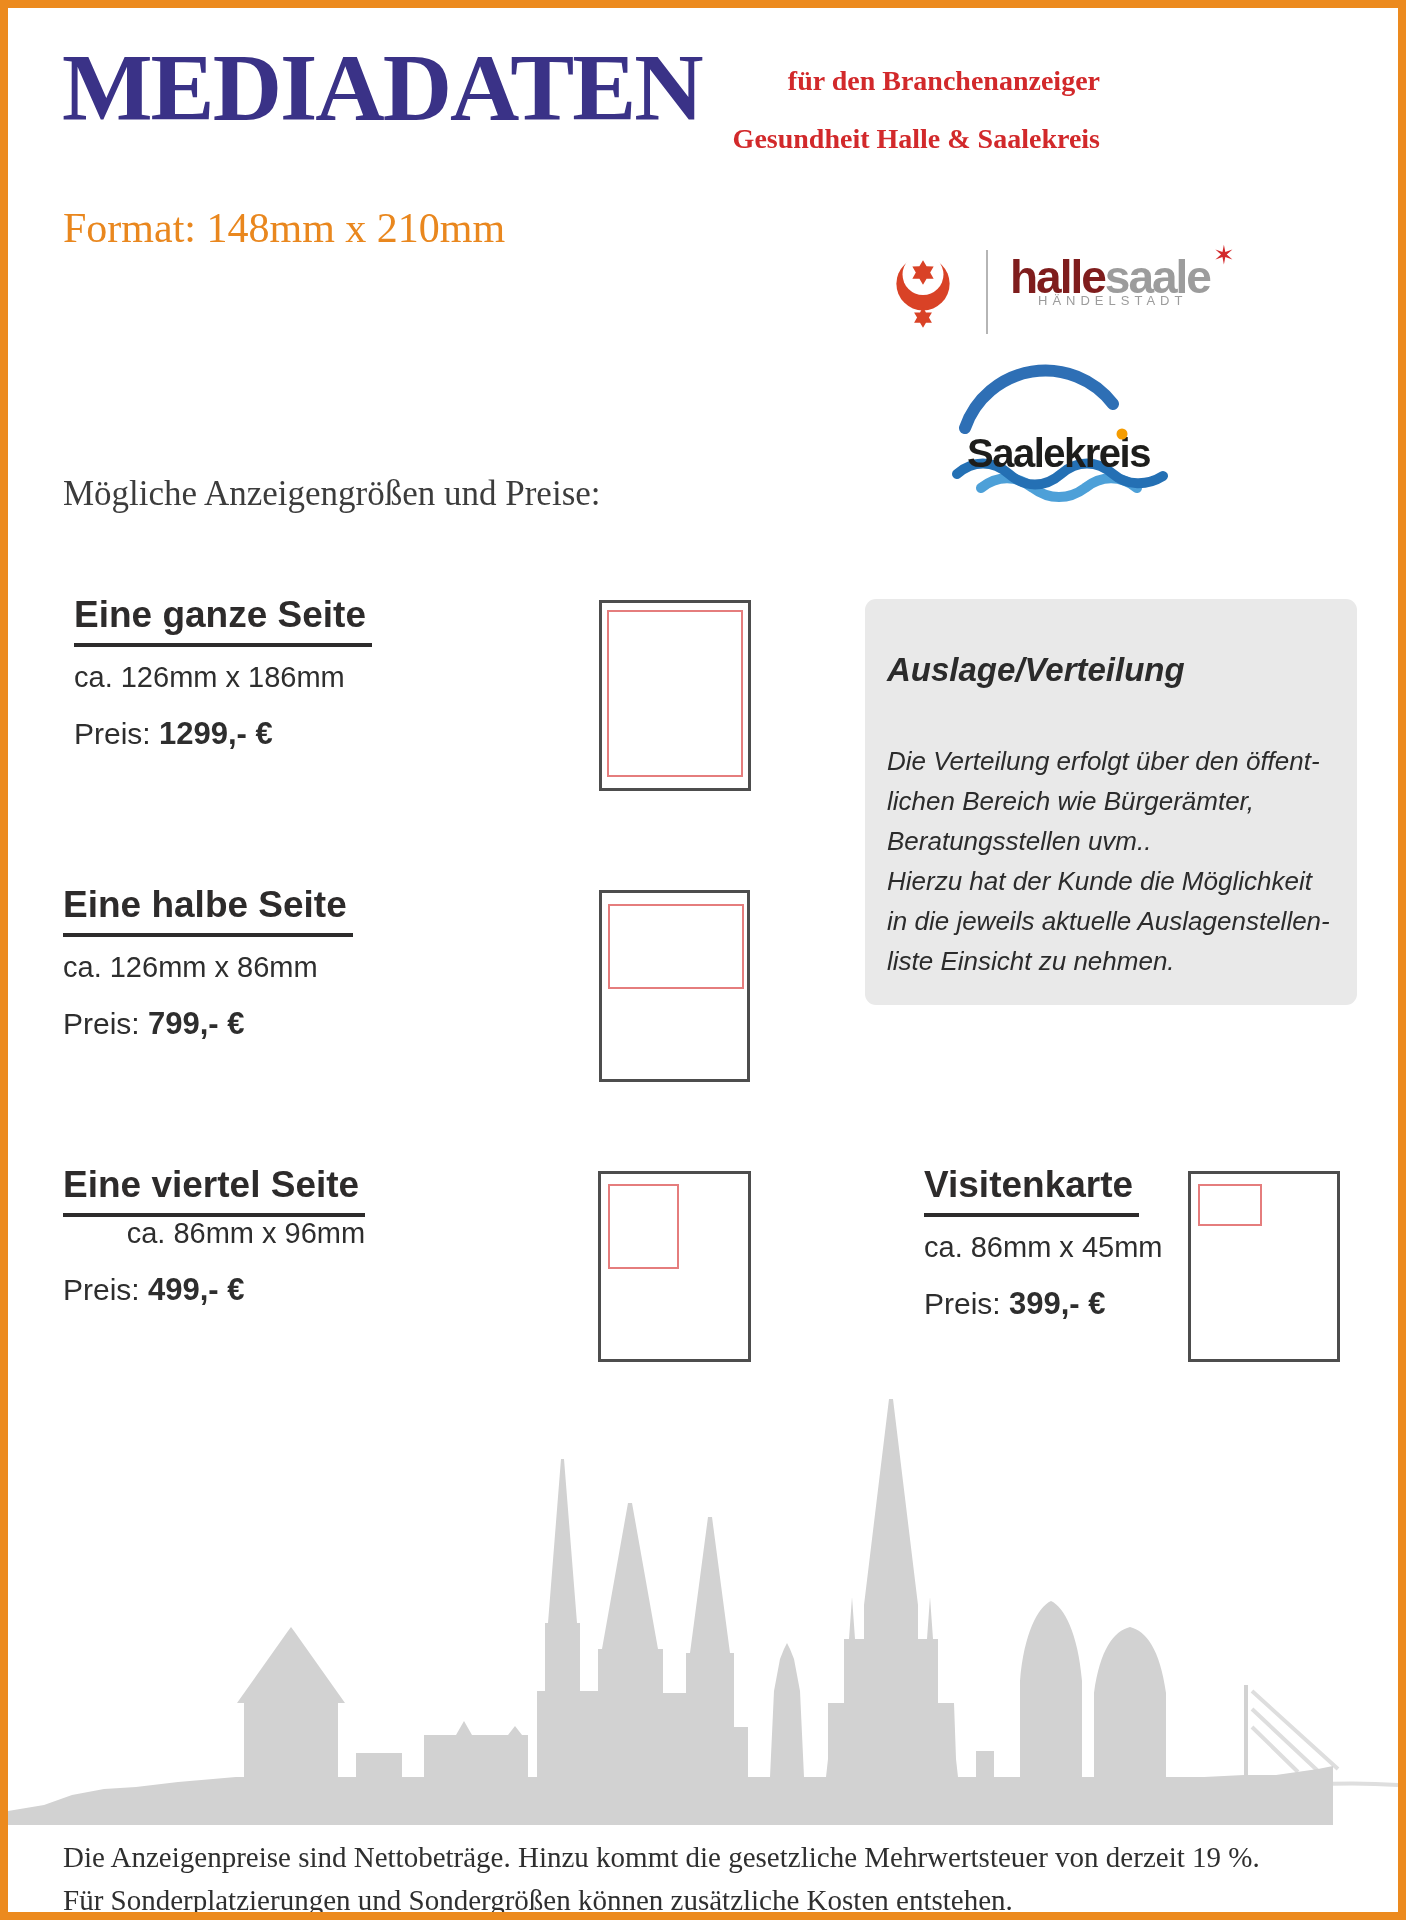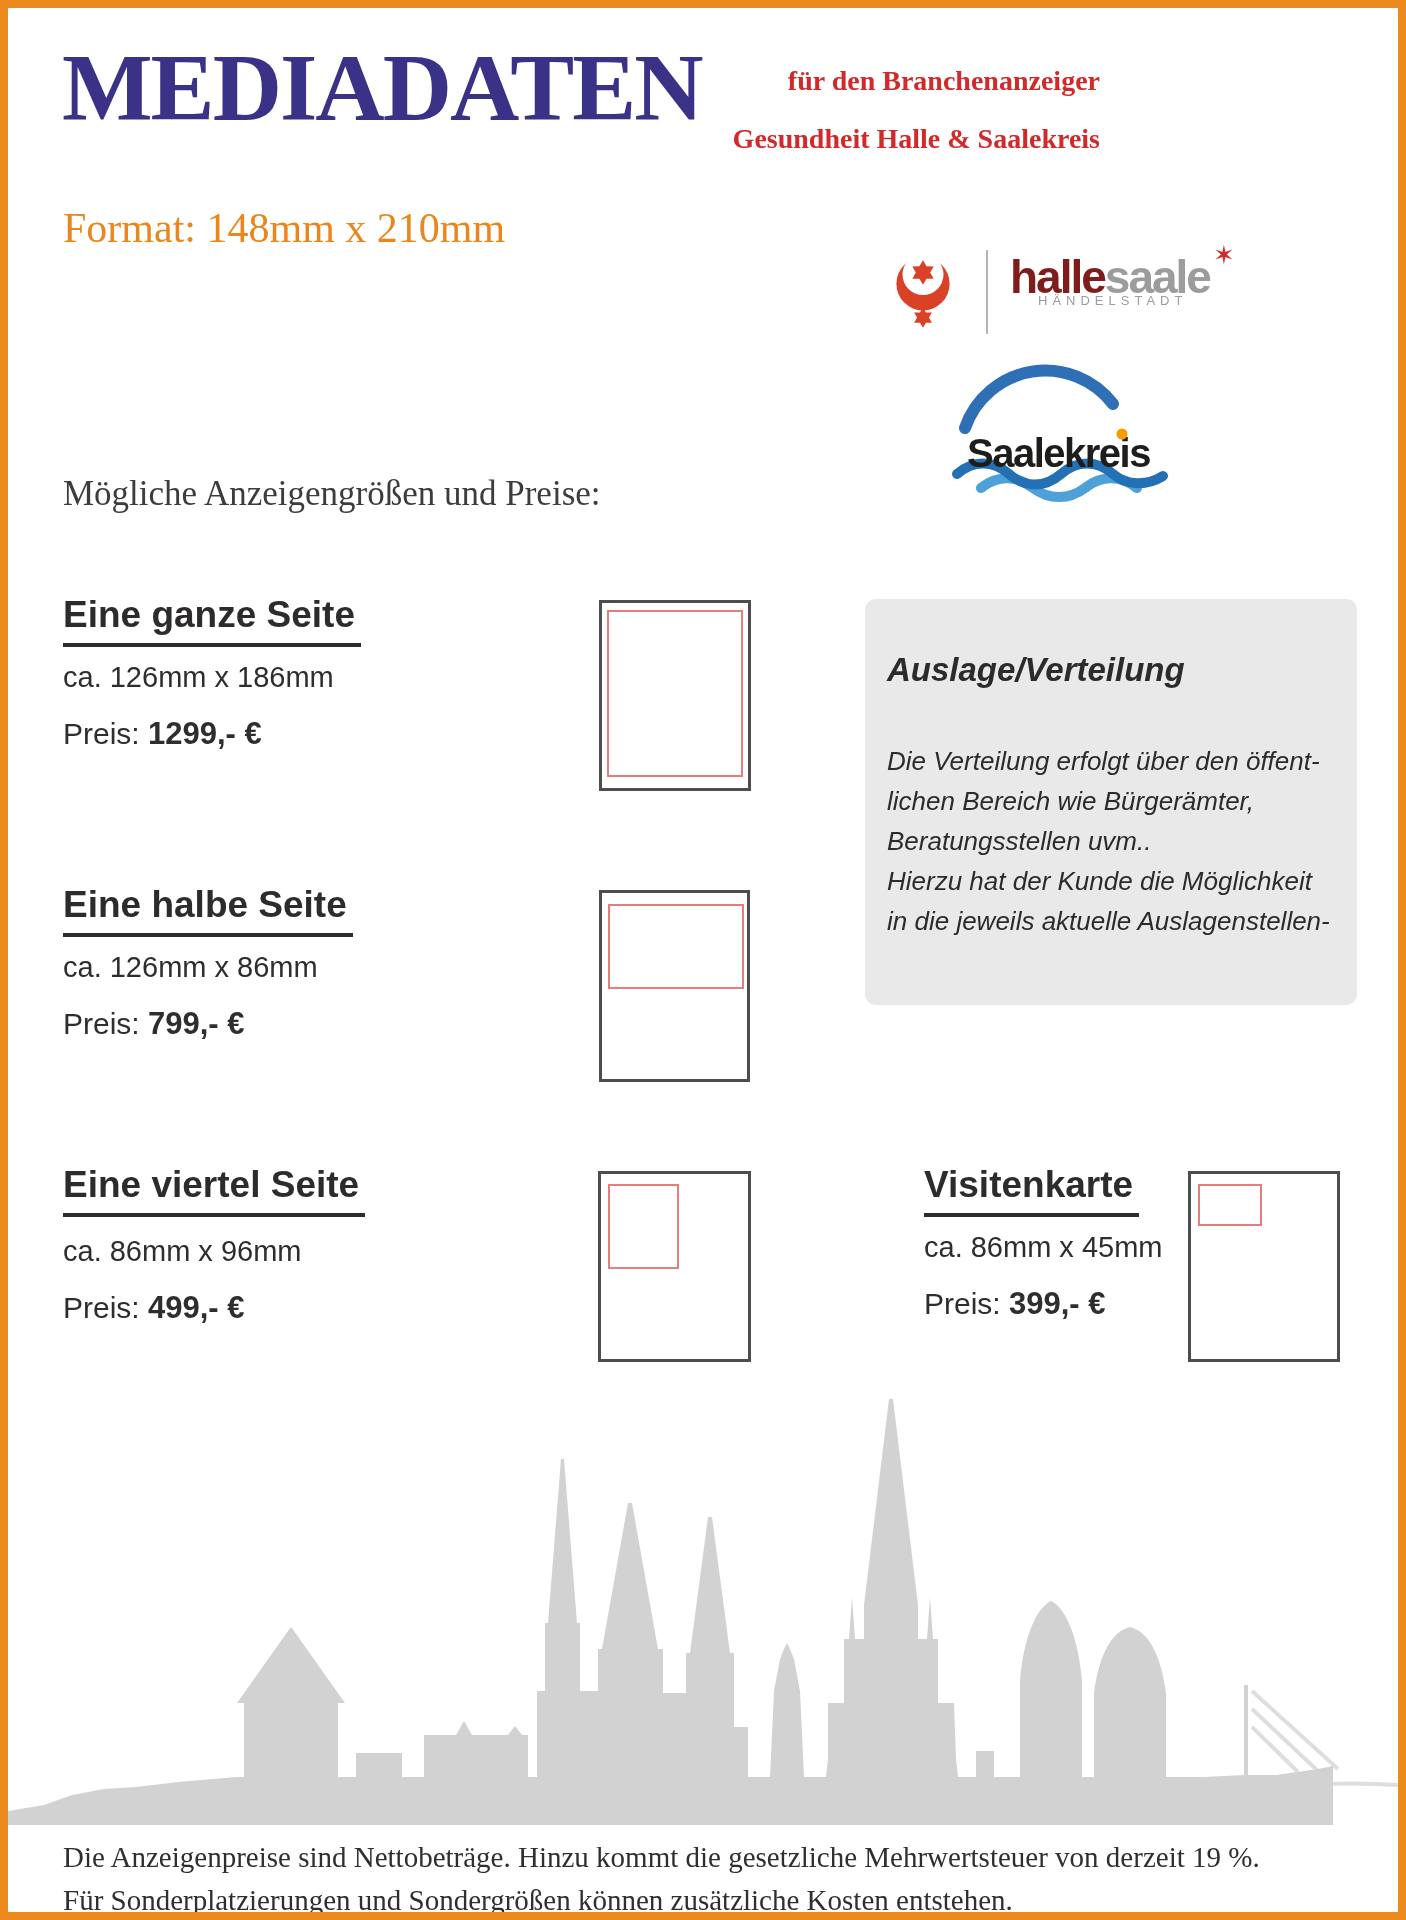--- a/index.html
+++ b/index.html
@@ -120,50 +120,51 @@
   <svg class="abs saalekreis" width="232" height="142" viewBox="0 0 232 142">
     <path d="M14,64 A85,85 0 0 1 162,40" fill="none" stroke="#2E6FB5" stroke-width="12" stroke-linecap="round"></path>
     <path d="M30,124 C46,111 66,111 82,124 C98,136 118,136 134,124 C150,111 170,111 186,124" fill="none" stroke="#4DA0D8" stroke-width="10" stroke-linecap="round"></path>
     <path d="M6,110 C22,96 42,96 58,110 C74,124 94,124 110,110 C126,96 146,96 162,110 C176,122 196,122 212,112" fill="none" stroke="#2470B4" stroke-width="10" stroke-linecap="round"></path>
     <text x="16" y="103" font-family="Liberation Sans, sans-serif" font-weight="bold" font-size="40" letter-spacing="-1.5" fill="#1D1D1B">Saalekreis</text>
     <circle cx="171" cy="70" r="5.5" fill="#F59C00"></circle>
   </svg>
 
   <div class="abs main-heading">Mögliche Anzeigengrößen und Preise:</div>
 
-  <div class="abs" style="left:55px;top:586px;">
+  <div class="abs" style="left:66px;top:586px;">
     <div class="ad-name">Eine ganze Seite</div>
     <div class="ad-dims" style="margin-top:14px;">ca. 126mm x 186mm</div>
     <div class="ad-price" style="margin-top:22px;"><span>Preis: </span><b>1299,- €</b></div>
   </div>
   <div class="abs preview" style="left:591px;top:592px;width:152px;height:191px;">
     <div class="hl" style="left:5px;top:7px;right:5px;bottom:11px;"></div>
   </div>
 
   <div class="abs info-box">
     <div class="info-title">Auslage/Verteilung</div>
     <div class="info-line">Die Verteilung erfolgt über den öffent-</div>
     <div class="info-line">lichen Bereich wie Bürgerämter,</div>
     <div class="info-line">Beratungsstellen uvm..</div>
     <div class="info-line">Hierzu hat der Kunde die Möglichkeit</div>
     <div class="info-line">in die jeweils aktuelle Auslagenstellen-</div>
+    <div class="info-line">liste Einsicht zu nehmen.</div>
   </div>
 
   <div class="abs" style="left:55px;top:876px;">
     <div class="ad-name">Eine halbe Seite</div>
     <div class="ad-dims" style="margin-top:14px;">ca. 126mm x 86mm</div>
     <div class="ad-price" style="margin-top:22px;"><span>Preis: </span><b>799,- €</b></div>
   </div>
   <div class="abs preview" style="left:591px;top:882px;width:151px;height:192px;">
     <div class="hl" style="left:6px;top:11px;width:136px;height:85px;"></div>
   </div>
 
   <div class="abs" style="left:55px;top:1156px;">
     <div class="ad-name">Eine viertel Seite</div>
-    <div class="ad-dims" style="margin-top:18px;">ca. 86mm x 96mm</div>
+    <div class="ad-dims" style="margin-top:0;text-align:right;">ca. 86mm x 96mm</div>
     <div class="ad-price" style="margin-top:22px;"><span>Preis: </span><b>499,- €</b></div>
   </div>
   <div class="abs preview" style="left:590px;top:1163px;width:153px;height:191px;">
     <div class="hl" style="left:7px;top:10px;width:71px;height:85px;"></div>
   </div>
 
   <div class="abs" style="left:916px;top:1156px;">
     <div class="ad-name">Visitenkarte</div>
     <div class="ad-dims" style="margin-top:14px;">ca. 86mm x 45mm</div>
     <div class="ad-price" style="margin-top:22px;"><span>Preis: </span><b>399,- €</b></div>

